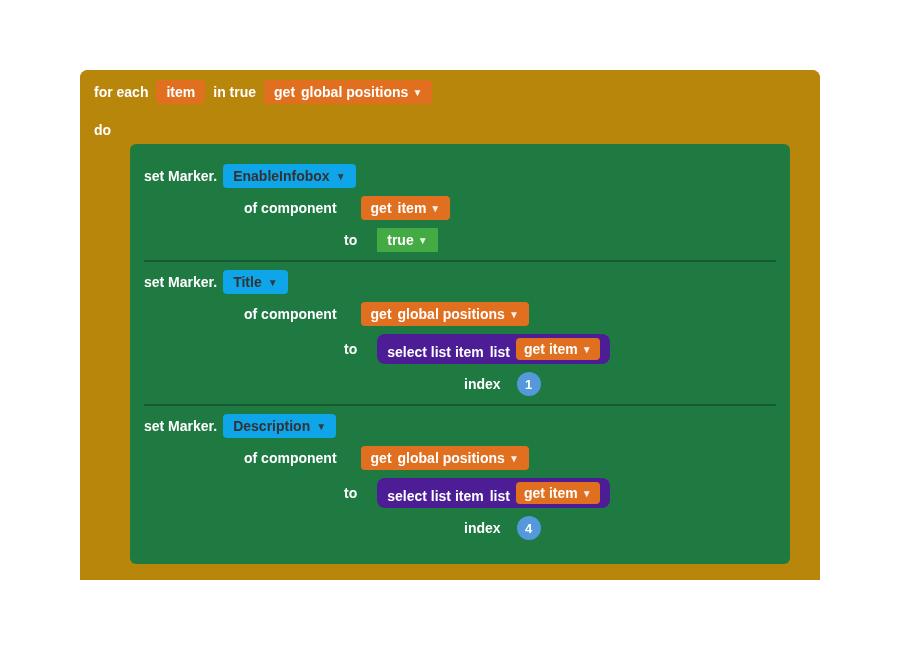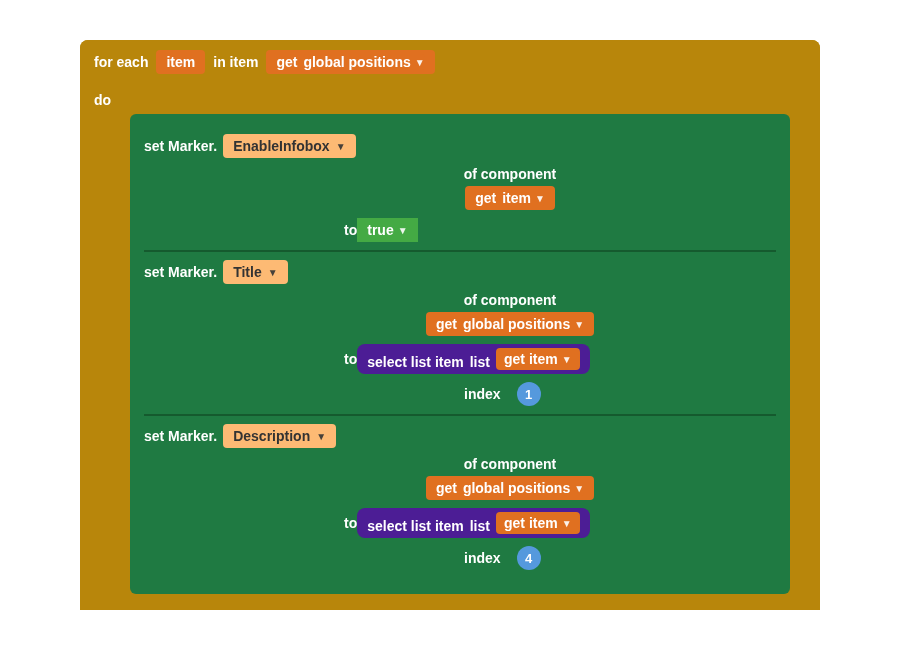--- a/index.html
+++ b/index.html
@@ -26,21 +26,21 @@
       align-items: center;
       border-radius: 4px;
       padding: 4px 10px;
       color: white;
       font-weight: bold;
       gap: 6px;
       position: relative;
     }
 
     .block-orange { background: #e07020; }
-    .block-gray { background: #fdba74; color: #333; }
+    .block-gray { background: #0ea5e9; color: #333; }
 
     
     .foreach-outer {
       background: #b8860b;
       border-radius: 8px;
       padding: 0;
       display: inline-block;
       min-width: 740px;
     }
 
@@ -78,30 +78,29 @@
     .set-marker-row {
       display: flex;
       align-items: center;
       gap: 6px;
       margin-bottom: 8px;
     }
 
     .of-component-row {
       display: flex;
       align-items: center;
-      gap: 4px;
+      gap: 24px;
       margin-bottom: 8px;
       padding-left: 100px;
-      flex-direction: column;
     }
 
     .to-row {
       display: flex;
       align-items: center;
-      gap: 0;
+      gap: 20px;
       margin-bottom: 8px;
       padding-left: 200px;
     }
 
     .index-row {
       display: flex;
       align-items: center;
       gap: 16px;
       padding-left: 320px;
       margin-bottom: 4px;
@@ -177,21 +176,21 @@
 
 <div class="blocks-container">
   <div class="foreach-outer">
 
     
     <div class="foreach-header">
       <span>for each</span>
       <span class="block block-orange">
         <span>item</span>
       </span>
-      <span>in item</span>
+      <span>in true</span>
       <span class="block block-orange" style="gap:6px;">
         <span>get</span>
         <span class="dropdown-block block-orange" style="padding:0;">
           <span>global positions</span>
           <span class="dropdown-arrow">▼</span>
         </span>
       </span>
     </div>
 
     

